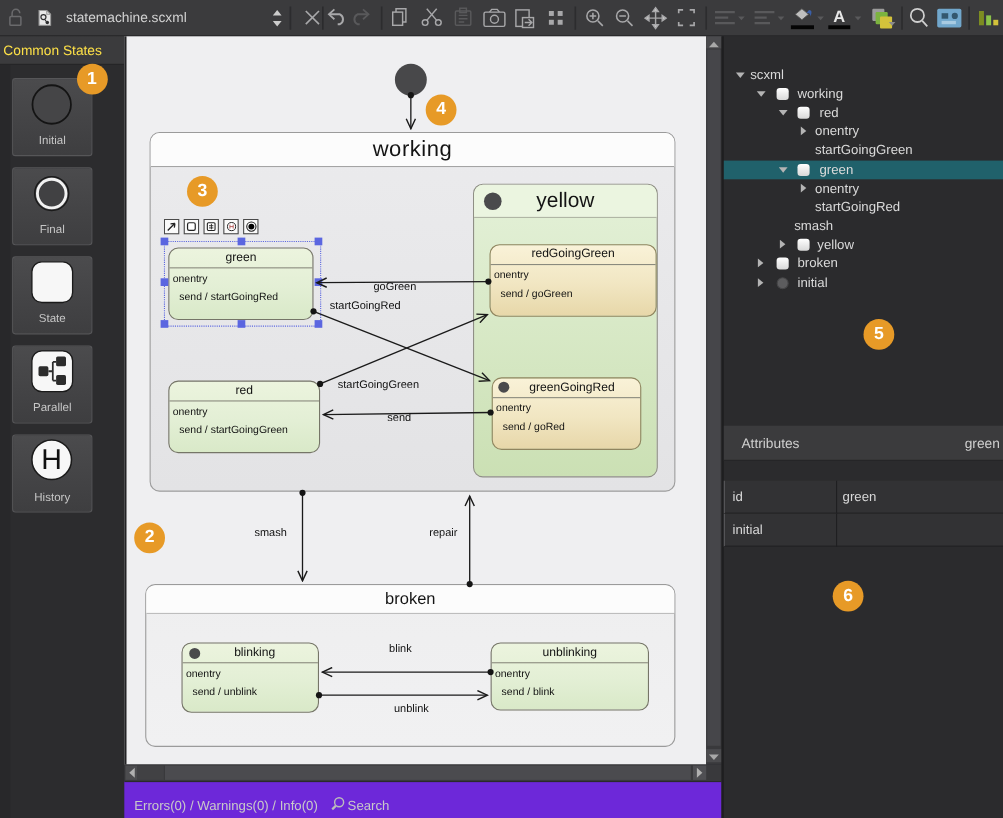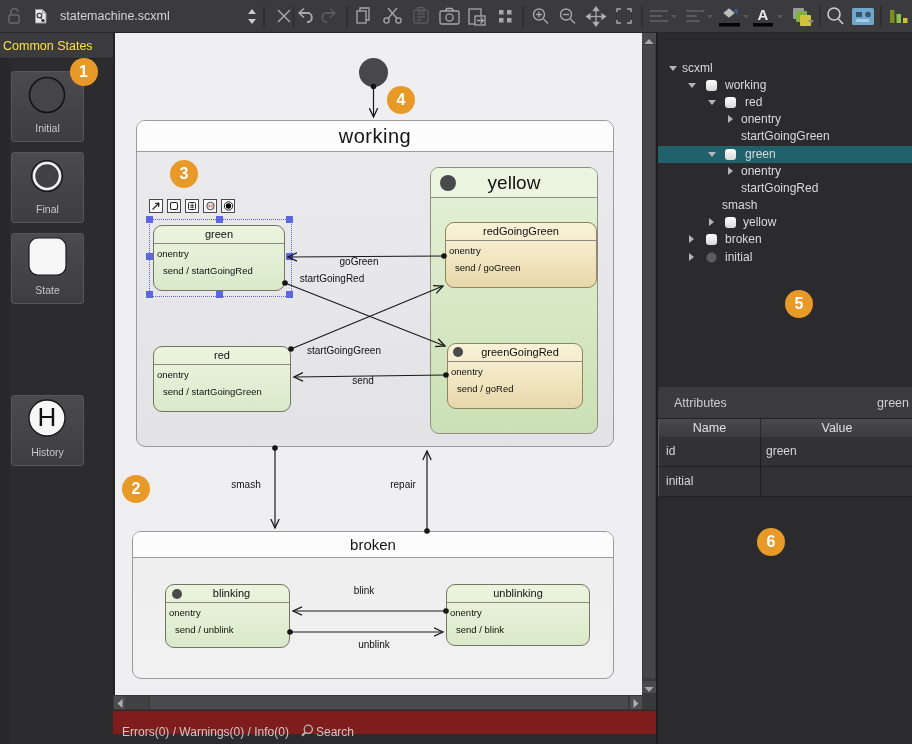--- a/index.html
+++ b/index.html
@@ -31,21 +31,21 @@
   .sbthumb{position:absolute;background:#4c4c4f;}
   .sbbtn{position:absolute;background:#48484b;}
   
   #rightpanel{left:656px;top:33px;width:256px;height:711px;background:#2b2b2d;border-left:2px solid #1e1e20;box-sizing:border-box;}
   .phead{position:absolute;left:0;width:254px;height:26px;background:#3b3b3d;border-bottom:1px solid #242426;box-sizing:border-box;font-size:12.5px;color:#cfcfcf;line-height:26px;}
   .trow{position:absolute;left:0;width:254px;height:17px;font-size:12px;color:#dadada;line-height:17px;white-space:nowrap;}
   .tri-d{display:inline-block;width:0;height:0;border-left:4px solid transparent;border-right:4px solid transparent;border-top:5px solid #b4b4b4;vertical-align:2px;}
   .tri-r{display:inline-block;width:0;height:0;border-top:4px solid transparent;border-bottom:4px solid transparent;border-left:5px solid #b4b4b4;vertical-align:0px;}
   .sqicon{display:inline-block;width:11px;height:11px;border-radius:3px;background:linear-gradient(180deg,#ffffff,#d8d8d8);vertical-align:-1px;}
   .circicon{display:inline-block;width:11px;height:11px;border-radius:50%;background:#5c5c5e;border:1px solid #454547;box-sizing:border-box;vertical-align:-1px;}
-  #statusbar{left:113px;top:710px;width:543px;height:24px;background:#7f1d1d;border-top:1px solid #2a2a2c;box-sizing:border-box;color:#c9c9c9;font-size:12px;}
+  #statusbar{left:113px;top:710px;width:543px;height:34px;background:#6d28d9;border-top:1px solid #2a2a2c;box-sizing:border-box;color:#c9c9c9;font-size:12px;}
 </style>
 </head>
 <body>
 <div id="app">
   <div id="toolbar" class="abs">
   <svg width="912" height="33">
     <g stroke="#6a6a6c" stroke-width="1.4" fill="none">
       <rect x="9" y="15" width="10" height="8" rx="1"></rect>
       <path d="M11,15 v-3 a3.5,3.5 0 0 1 7,0"></path>
     </g>
@@ -193,20 +193,30 @@
           <circle cx="35" cy="23" r="15.5" fill="#414143" stroke="#1a1a1a" stroke-width="1.2"></circle>
           <circle cx="35" cy="23" r="13" fill="none" stroke="#f2f2f2" stroke-width="2.6"></circle>
         </svg>
       <div class="lbl">Final</div>
     </div>
     <div class="abs sbtn" style="top:200px;">
       <svg width="71" height="50">
           <rect x="17" y="4" width="37" height="37" rx="9" fill="#f7f7f7" stroke="#1a1a1a" stroke-width="1.2"></rect>
         </svg>
       <div class="lbl">State</div>
+    </div>
+    <div class="abs sbtn" style="top:281px;">
+      <svg width="71" height="50">
+        <rect x="17" y="4" width="37" height="37" rx="9" fill="#f7f7f7" stroke="#1a1a1a" stroke-width="1.2"></rect>
+        <rect x="23" y="18" width="9" height="9" rx="1.5" fill="#2c2c2c"></rect>
+        <rect x="39" y="9" width="9" height="9" rx="1.5" fill="#2c2c2c"></rect>
+        <rect x="39" y="26" width="9" height="9" rx="1.5" fill="#2c2c2c"></rect>
+        <path d="M32,22.5 h4 M36,14 v17 M36,14 h3 M36,31 h3" stroke="#2c2c2c" stroke-width="1.6" fill="none"></path>
+      </svg>
+      <div class="lbl">Parallel</div>
     </div>
     <div class="abs sbtn" style="top:362px;">
       <svg width="71" height="50">
         <circle cx="35" cy="22" r="18" fill="#f7f7f7" stroke="#1a1a1a" stroke-width="1.4"></circle>
         <text x="35" y="30" font-family="Liberation Sans" font-size="26" fill="#111" text-anchor="middle" style="letter-spacing:0">H</text>
       </svg>
       <div class="lbl">History</div>
     </div>
     <div class="badge" style="left:69.5px;top:24.5px;">1</div>
   </div>
@@ -434,25 +444,20 @@
         <span class="circicon abs" style="left:48px;top:3px;"></span>
         <span class="abs" style="left:67px;">initial</span>
       </div>
 
     <div class="badge" style="left:127px;top:257px;">5</div>
 
     <div class="phead" style="top:354px;height:32px;line-height:32px;">
       <span style="padding-left:16px;">Attributes</span>
       <span class="abs" style="right:3px;top:0;">green</span>
     </div>
-    <div class="abs" style="top:386px;left:0;width:254px;height:18px;background:linear-gradient(180deg,#4a4a4d,#3c3c3f);border-left:1px solid #59595c;box-sizing:border-box;">
-      <span class="abs" style="left:0;width:101px;text-align:center;font-size:12.5px;color:#e0e0e0;line-height:18px;">Name</span>
-      <span class="abs" style="left:102px;width:152px;text-align:center;font-size:12.5px;color:#e0e0e0;line-height:18px;">Value</span>
-      <span class="abs" style="left:101px;top:0;width:1px;height:18px;background:#2a2a2c;"></span>
-    </div>
     <div class="abs" style="top:404px;left:0;width:254px;height:30px;background:#323234;border-left:1px solid #59595c;border-bottom:1px solid #1f1f21;box-sizing:border-box;font-size:12px;color:#d8d8d8;">
       <span class="abs" style="left:7px;top:7px;">id</span>
       <span class="abs" style="left:107px;top:7px;">green</span>
       <span class="abs" style="left:101px;top:0;width:1px;height:30px;background:#1f1f21;"></span>
     </div>
     <div class="abs" style="top:434px;left:0;width:254px;height:30px;background:#323234;border-left:1px solid #59595c;border-bottom:1px solid #1f1f21;box-sizing:border-box;font-size:12px;color:#d8d8d8;">
       <span class="abs" style="left:7px;top:7px;">initial</span>
       <span class="abs" style="left:101px;top:0;width:1px;height:30px;background:#1f1f21;"></span>
     </div>
 

